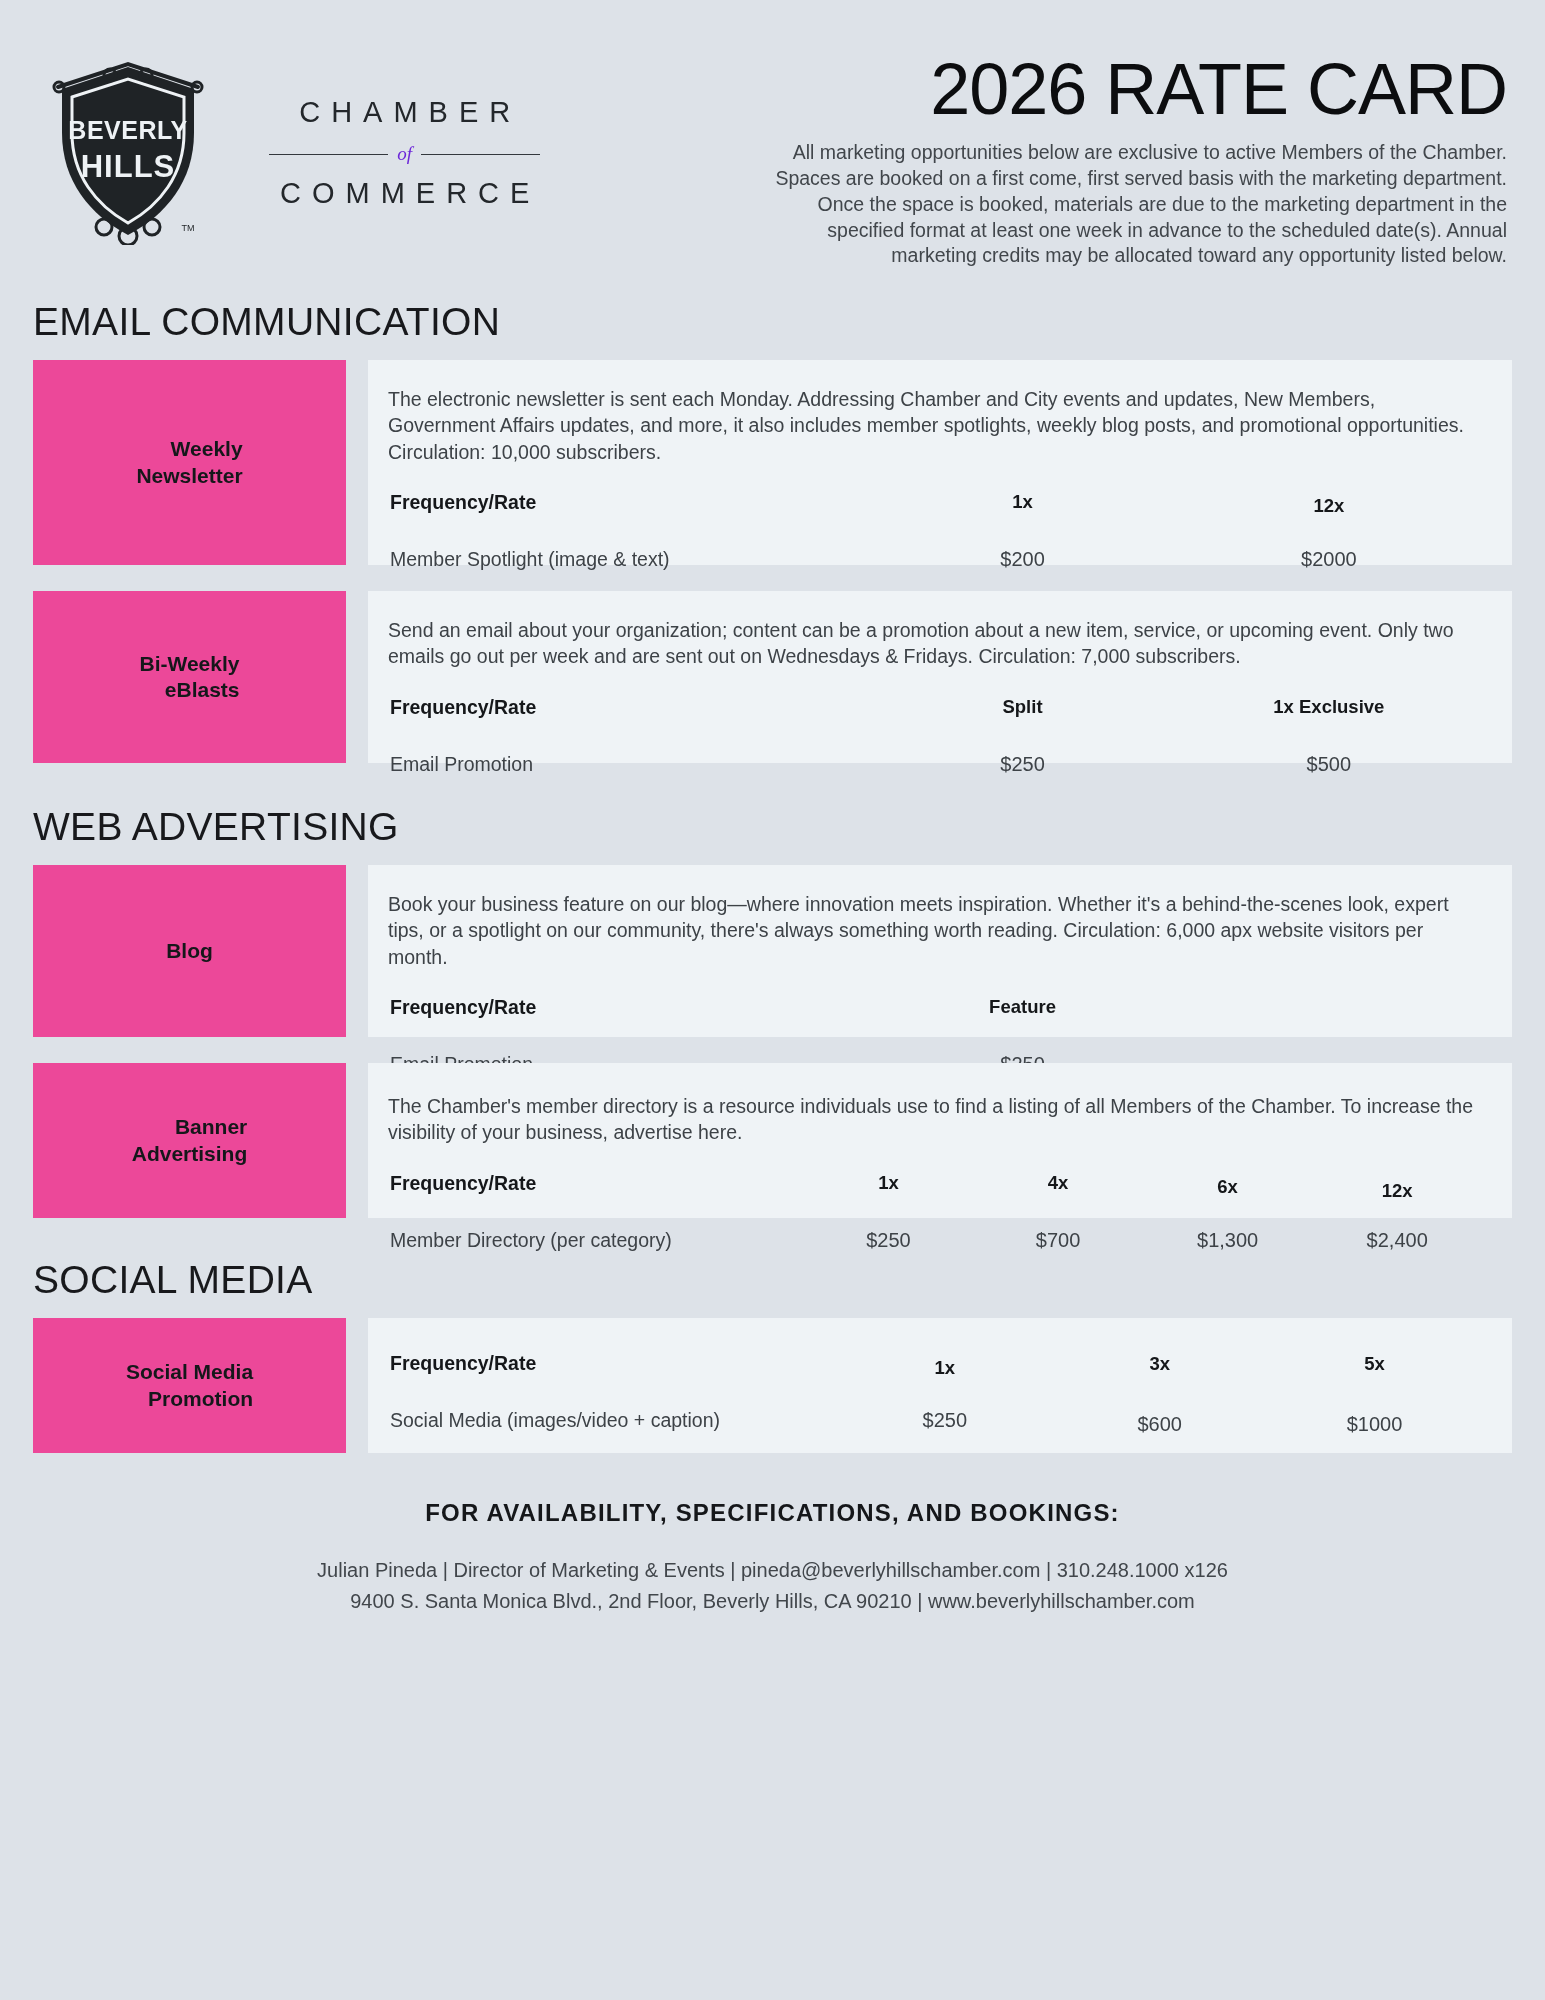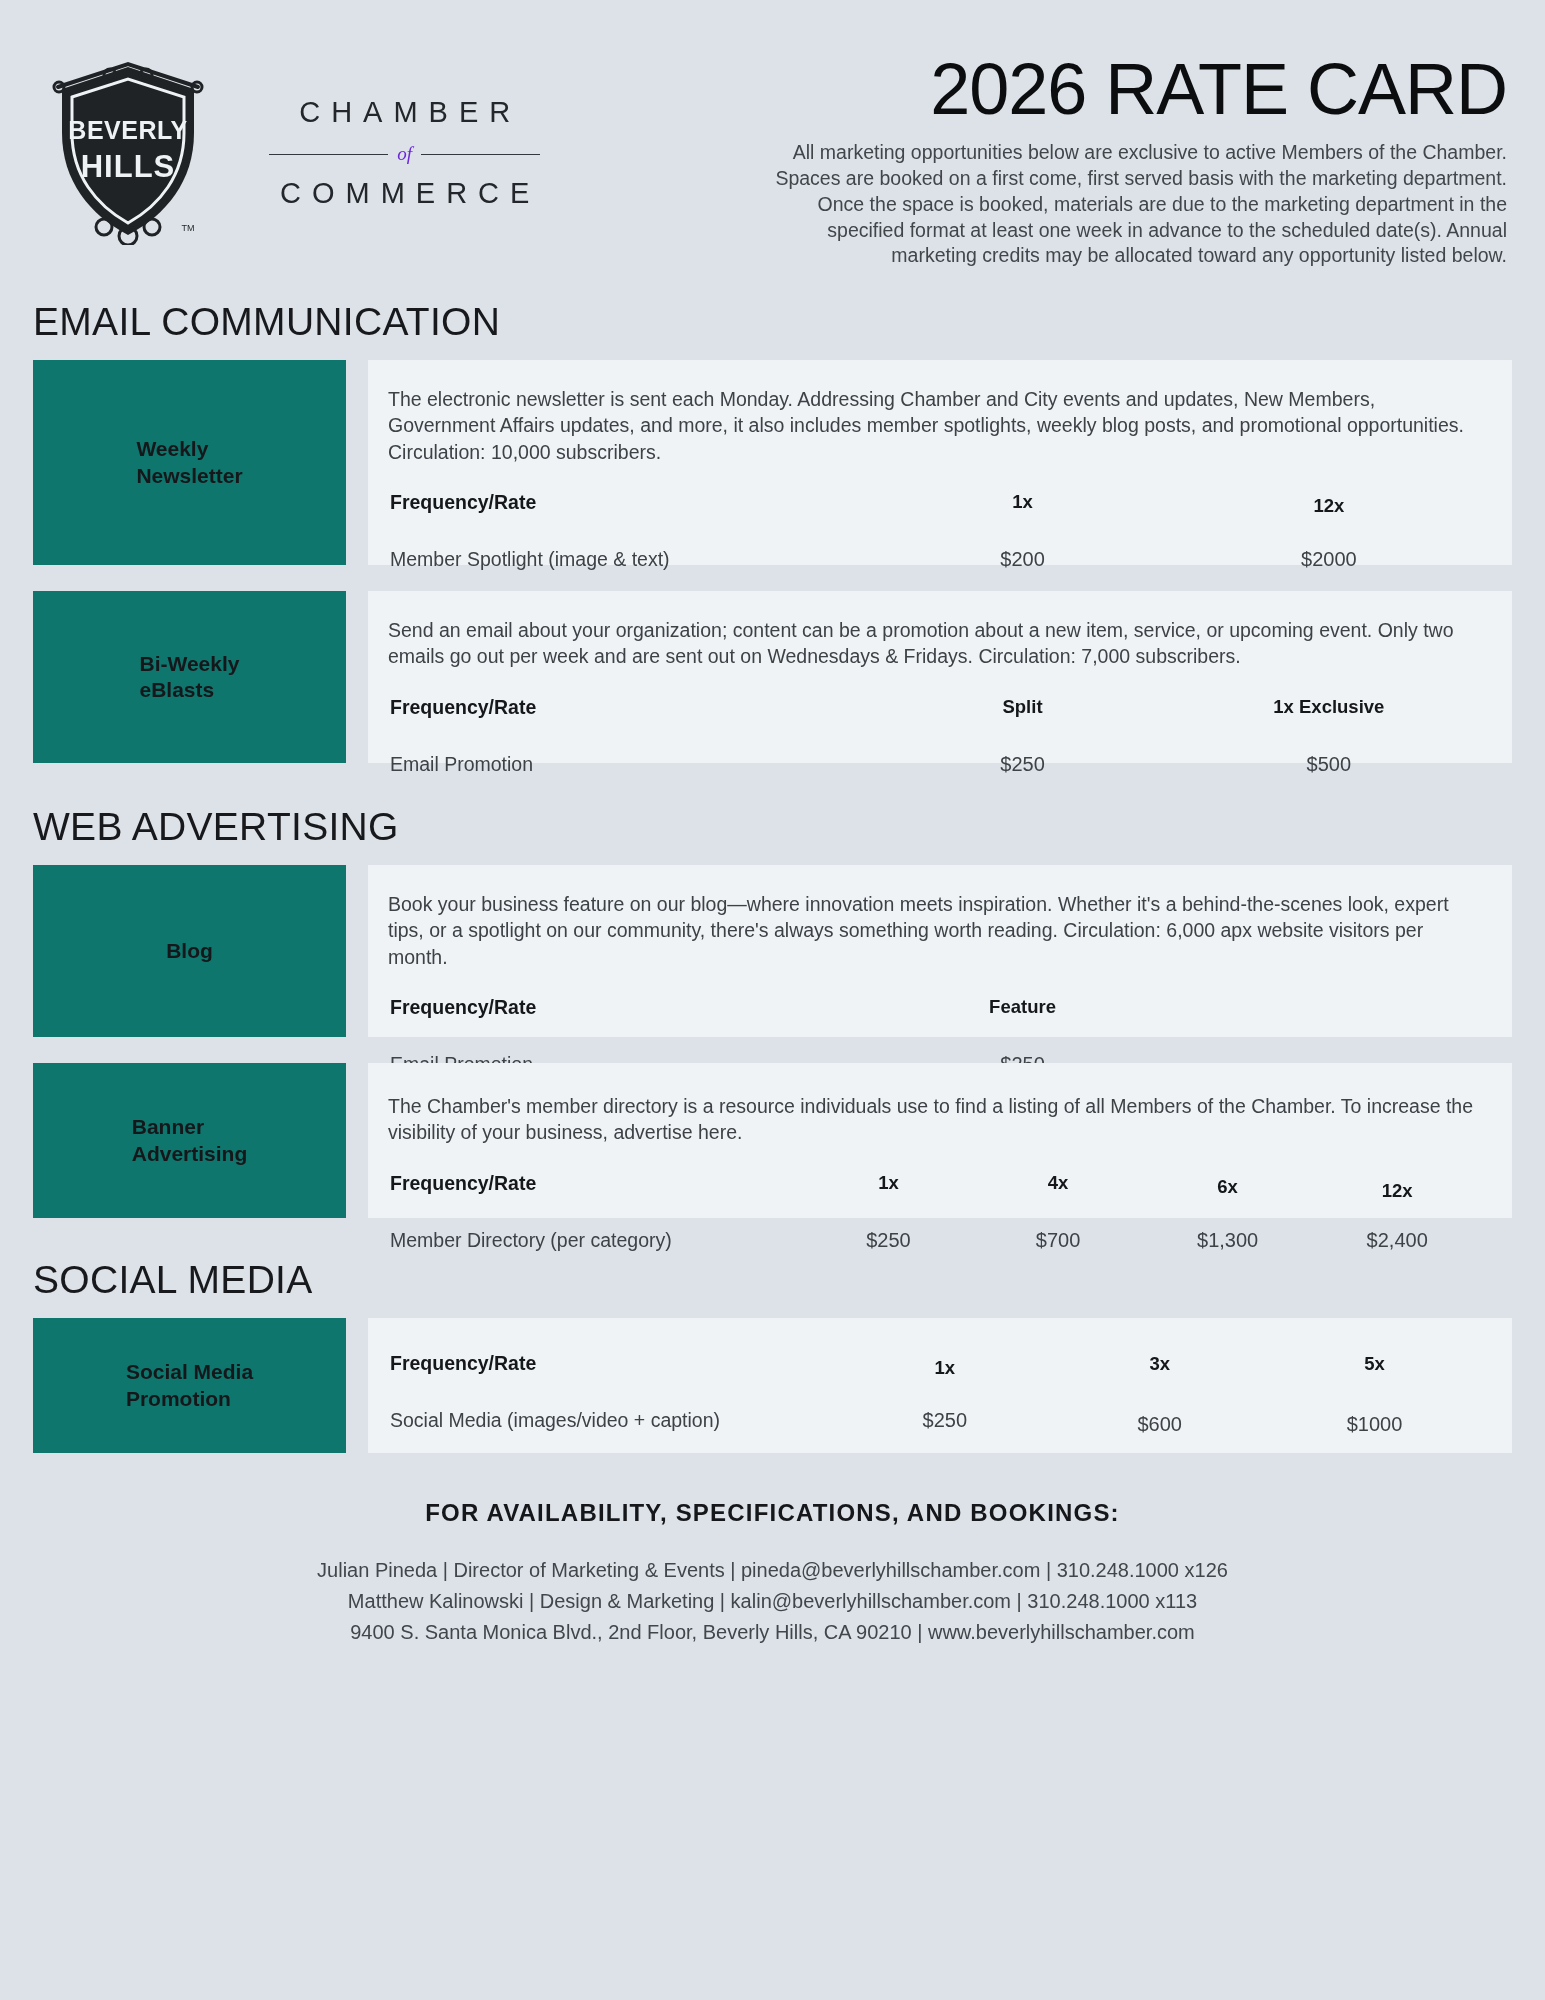--- a/index.html
+++ b/index.html
@@ -108,25 +108,25 @@
 
   .card {
     display: flex;
     gap: 22px;
     margin-bottom: 26px;
   }
 
   .card-label {
     width: 313px;
     flex: 0 0 313px;
-    background: #0f766e;
+    background: #ec4899;
     display: flex;
     align-items: center;
     justify-content: center;
-    text-align: left;
+    text-align: right;
     font-size: 21px;
     font-weight: bold;
     color: #15171a;
     line-height: 1.25;
     padding: 10px;
   }
 
   .card-body {
     flex: 1;
     background: #eff3f6;
@@ -413,17 +413,16 @@
             </tr>
           </tbody>
         </table>
       </div>
     </div>
   </div>
 
   <div class="footer">
     <div class="footer-heading">FOR AVAILABILITY, SPECIFICATIONS, AND BOOKINGS:</div>
     <div class="footer-line">Julian Pineda |  Director of Marketing &amp; Events |  pineda@beverlyhillschamber.com  |  310.248.1000 x126</div>
-    <div class="footer-line">Matthew Kalinowski | Design &amp; Marketing | kalin@beverlyhillschamber.com | 310.248.1000 x113</div>
     <div class="footer-line">9400 S. Santa Monica Blvd., 2nd Floor, Beverly Hills, CA 90210  |  www.beverlyhillschamber.com</div>
   </div>
 
 </div>
 
 </body></html>

